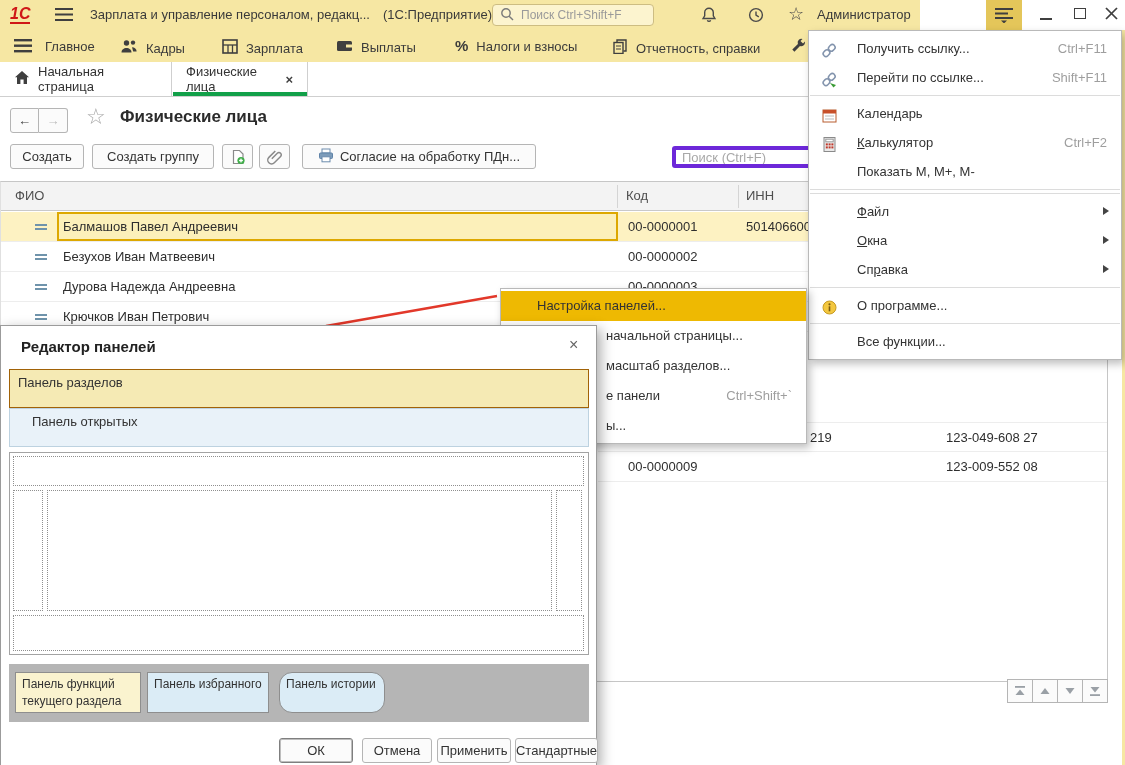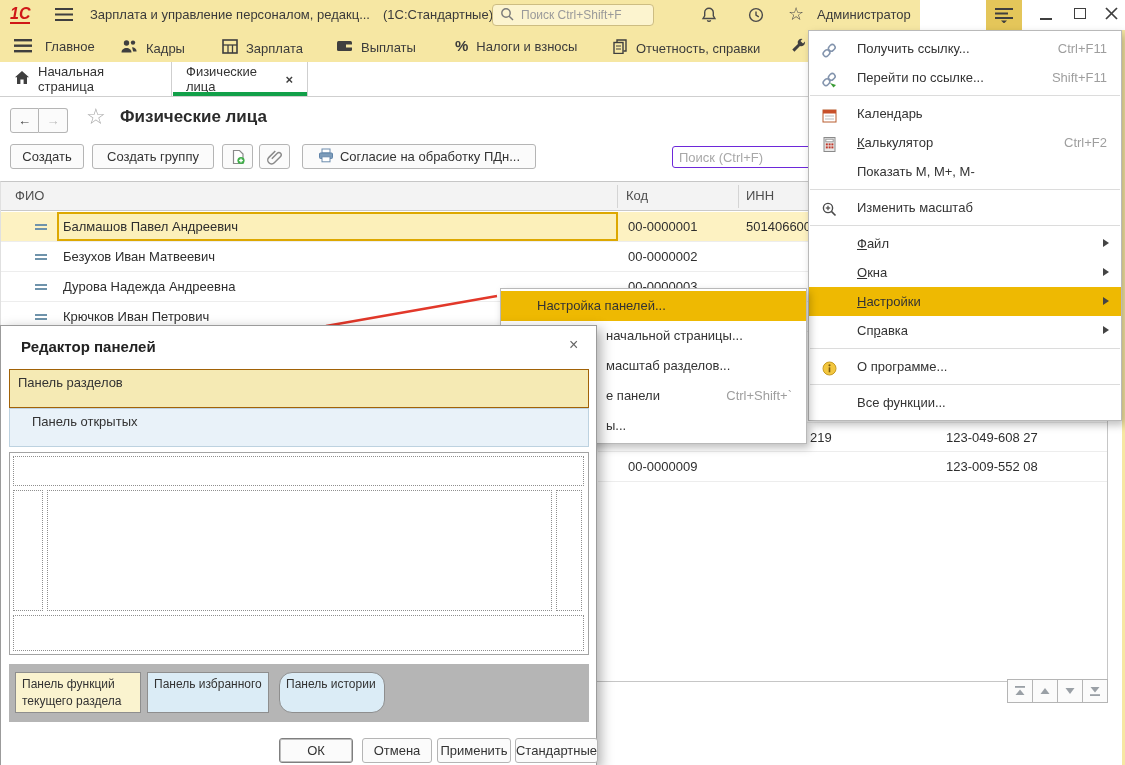--- a/index.html
+++ b/index.html
@@ -22,21 +22,21 @@
   .tab{position:absolute;top:0;height:34px;display:flex;align-items:center;gap:8px;padding:0 14px;box-sizing:border-box;border-right:1px solid #cfcfcf;color:#333;}
   .tabgreen{position:absolute;height:4px;background:#12a049;}
   
   .btn{background:#fbfbfb;border:1px solid #b5b5b5;border-radius:3px;color:#333;font-size:13px;
        display:inline-flex;align-items:center;justify-content:center;gap:6px;box-sizing:border-box;}
   .navpair{display:flex;}
   .navpair .btn{border-radius:0;}
   .navpair .btn:first-child{border-radius:3px 0 0 3px;}
   .navpair .btn:last-child{border-radius:0 3px 3px 0;border-left:none;}
   .pagetitle{font-size:17px;font-weight:bold;color:#2b2b2b;}
-  .searchlist{border:1px solid #6d28d9;border-radius:3px;height:22px;box-sizing:border-box;padding:0 6px;
+  .searchlist{border:4px solid #6d28d9;border-radius:3px;height:22px;box-sizing:border-box;padding:0 6px;
               font:13px "Liberation Sans",sans-serif;color:#666;background:#fff;}
   .searchlist::placeholder{color:#a8a8a8;}
   
   .tbl{left:0;top:181px;width:1108px;height:501px;border-top:1px solid #c6c6c6;border-bottom:1px solid #c6c6c6;
        border-right:1px solid #c6c6c6;border-left:1px solid #e0e0e0;box-sizing:border-box;}
   .thead{position:absolute;left:0;top:0;width:100%;height:29px;background:#f3f3f3;border-bottom:1px solid #c9c9c9;box-sizing:border-box;color:#4f4f4f;}
   .th{position:absolute;top:0;line-height:28px;}
   .vline{position:absolute;top:3px;width:1px;height:23px;background:#d4d4d4;}
   .trow{position:absolute;left:0;width:1106px;height:30px;border-bottom:1px solid #ededed;box-sizing:border-box;}
   .cell{position:absolute;top:0;line-height:29px;color:#2e2e2e;white-space:nowrap;}
@@ -87,21 +87,21 @@
     <span class="abs" style="left:55px;top:7px;">
       <svg width="18" height="15">
           <g fill="#3f3f3f">
             <rect y="1" width="18" height="2"></rect>
             <rect y="6.5" width="18" height="2"></rect>
             <rect y="12" width="18" height="2"></rect>
           </g>
         </svg>
     </span>
     <span class="abs wtitle" style="left:90px;top:7px;">Зарплата и управление персоналом, редакц...</span>
-    <span class="abs wtitle" style="left:383px;top:7px;">(1С:Стандартные)</span>
+    <span class="abs wtitle" style="left:383px;top:7px;">(1С:Предприятие)</span>
     <div class="abs searchtop" style="left:492px;top:4px;width:162px;">
       <span>
         <svg width="14" height="14">
             <circle cx="6" cy="6" r="4.2" fill="none" stroke="#7a7a7a" stroke-width="1.4"></circle>
             <line x1="9.2" y1="9.2" x2="13" y2="13" stroke="#7a7a7a" stroke-width="1.4"></line>
           </svg>
       </span>
       <input placeholder="Поиск Ctrl+Shift+F" style="">
     </div>
     <span class="abs" style="left:700px;top:6px;">
@@ -369,40 +369,27 @@
               <rect x="10.4" y="10.4" width="2" height="2"></rect>
             </g>
           </svg></span>
       <span></span><span class="mkey">К</span><span>алькулятор</span>
       <span class="sc">Ctrl+F2</span>
     </div>
     <div class="mi">
       <span>Показать М, М+, М-</span>
     </div>
     <div class="msep"></div>
-    <div class="mi">
-      <span class="ic"><svg width="17" height="17">
-            <circle cx="7" cy="7" r="4.6" fill="none" stroke="#4a4a4a" stroke-width="1.4"></circle>
-            <line x1="10.4" y1="10.4" x2="14.5" y2="14.5" stroke="#4a4a4a" stroke-width="1.6"></line>
-            <line x1="4.8" y1="7" x2="9.2" y2="7" stroke="#4a4a4a" stroke-width="1.2"></line>
-            <line x1="7" y1="4.8" x2="7" y2="9.2" stroke="#4a4a4a" stroke-width="1.2"></line>
-          </svg></span>
-      <span>Изменить масштаб</span>
-    </div>
     <div class="msep"></div>
     <div class="mi">
       <span class="mkey">Ф</span><span>айл</span>
       <span class="arr"></span>
     </div>
     <div class="mi">
       <span class="mkey">О</span><span>кна</span>
-      <span class="arr"></span>
-    </div>
-    <div class="mi hl">
-      <span class="mkey">Н</span><span>астройки</span>
       <span class="arr"></span>
     </div>
     <div class="mi">
       <span>Сп</span><span class="mkey">р</span><span>авка</span>
       <span class="arr"></span>
     </div>
     <div class="msep"></div>
     <div class="mi">
       <span class="ic"><svg width="17" height="17">
             <circle cx="8.5" cy="8.5" r="6.5" fill="#f3c73f" stroke="#c79a20"></circle>

